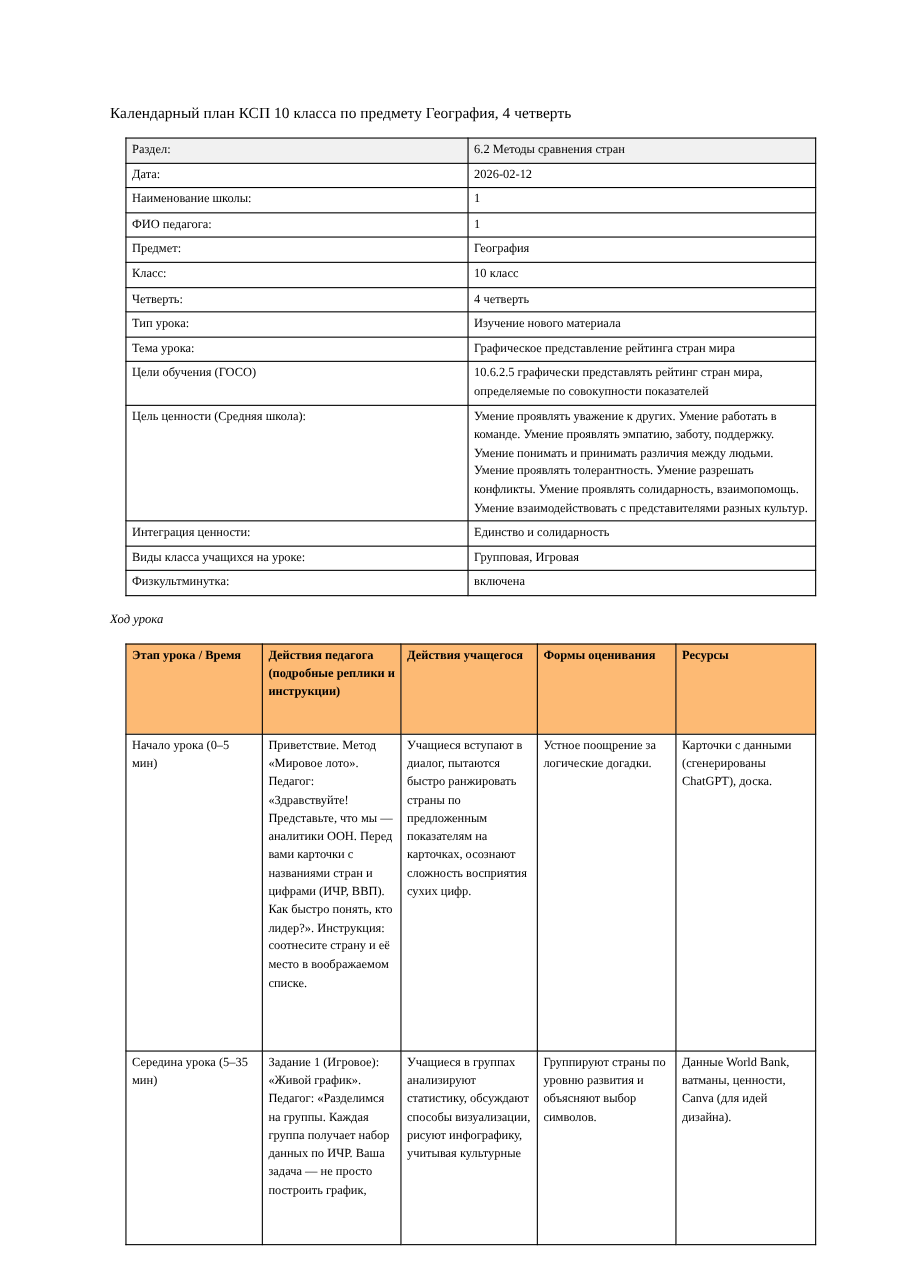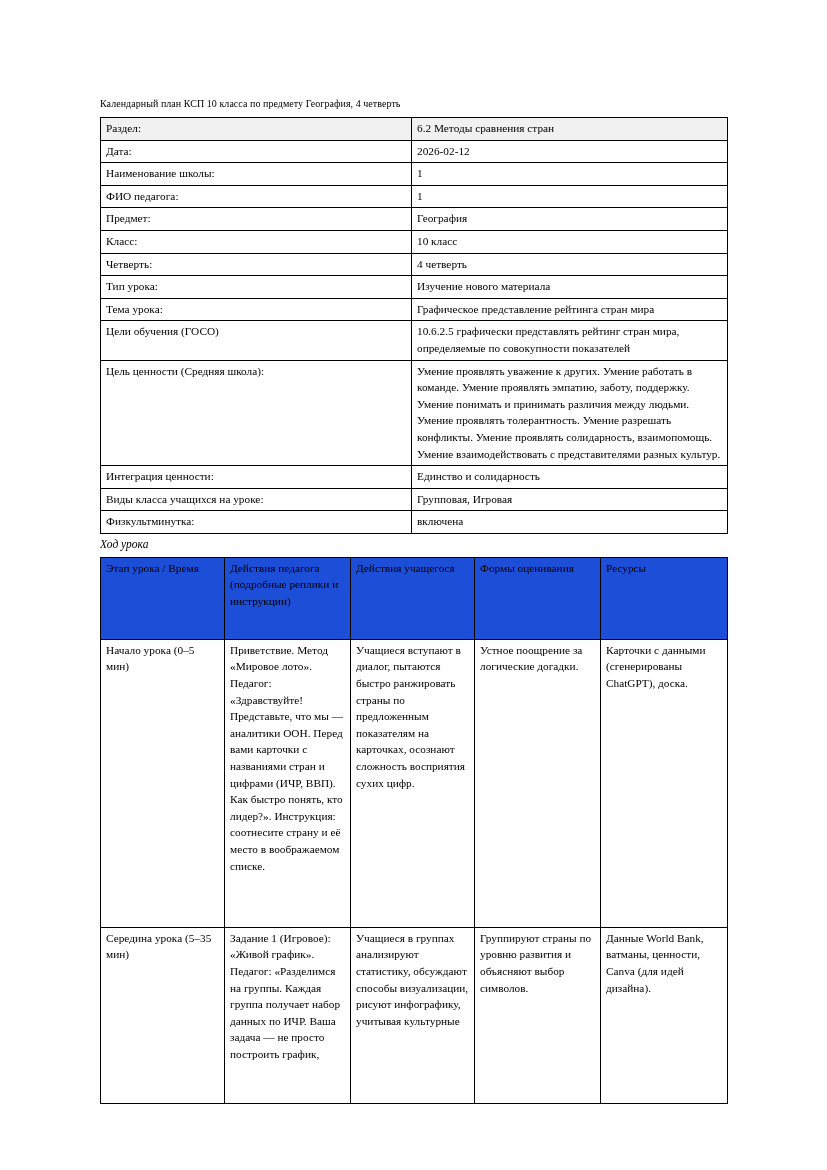--- a/index.html
+++ b/index.html
@@ -16,30 +16,30 @@
     -webkit-font-smoothing: antialiased;
   }
   .page {
     position: relative;
     width: 827px;
     height: 1170px;
     padding: 96px 100px 0 100px;
     overflow: hidden;
   }
   .doc-title {
-    font-size: 10px;
+    font-size: 14px;
     line-height: 15px;
     margin: 0 0 6px 0;
     letter-spacing: 0.05px;
   }
   table.doc-table {
     border-collapse: collapse;
     table-layout: fixed;
     width: 627px;
-    margin: 0;
+    margin: 14px;
   }
   table.doc-table td,
   table.doc-table th {
     border: 1px solid #000000;
     padding: 2px 4px 3px 5px;
     font-size: 11.3px;
     line-height: 16.6px;
     vertical-align: top;
     text-align: left;
     font-weight: normal;
@@ -56,21 +56,21 @@
     margin: 3px 0 5px 0;
     font-style: italic;
   }
 
   
   #flow-table col.c1 { width: 124px; }
   #flow-table col.c2 { width: 126px; }
   #flow-table col.c3 { width: 124px; }
   #flow-table col.c4 { width: 126px; }
   #flow-table col.c5 { width: 127px; }
-  #flow-table thead td { background: #1d4ed8; }
+  #flow-table thead td { background: #fdba74; font-weight: bold; }
   #flow-table thead tr { height: 82px; }
   #flow-table tbody tr.row-start { height: 288px; }
   #flow-table tbody tr.row-middle { height: 176px; }
 </style>
 </head>
 <body>
 
 <div class="page">
 
   <p class="doc-title">Календарный план КСП 10 класса по предмету География, 4 четверть</p>

